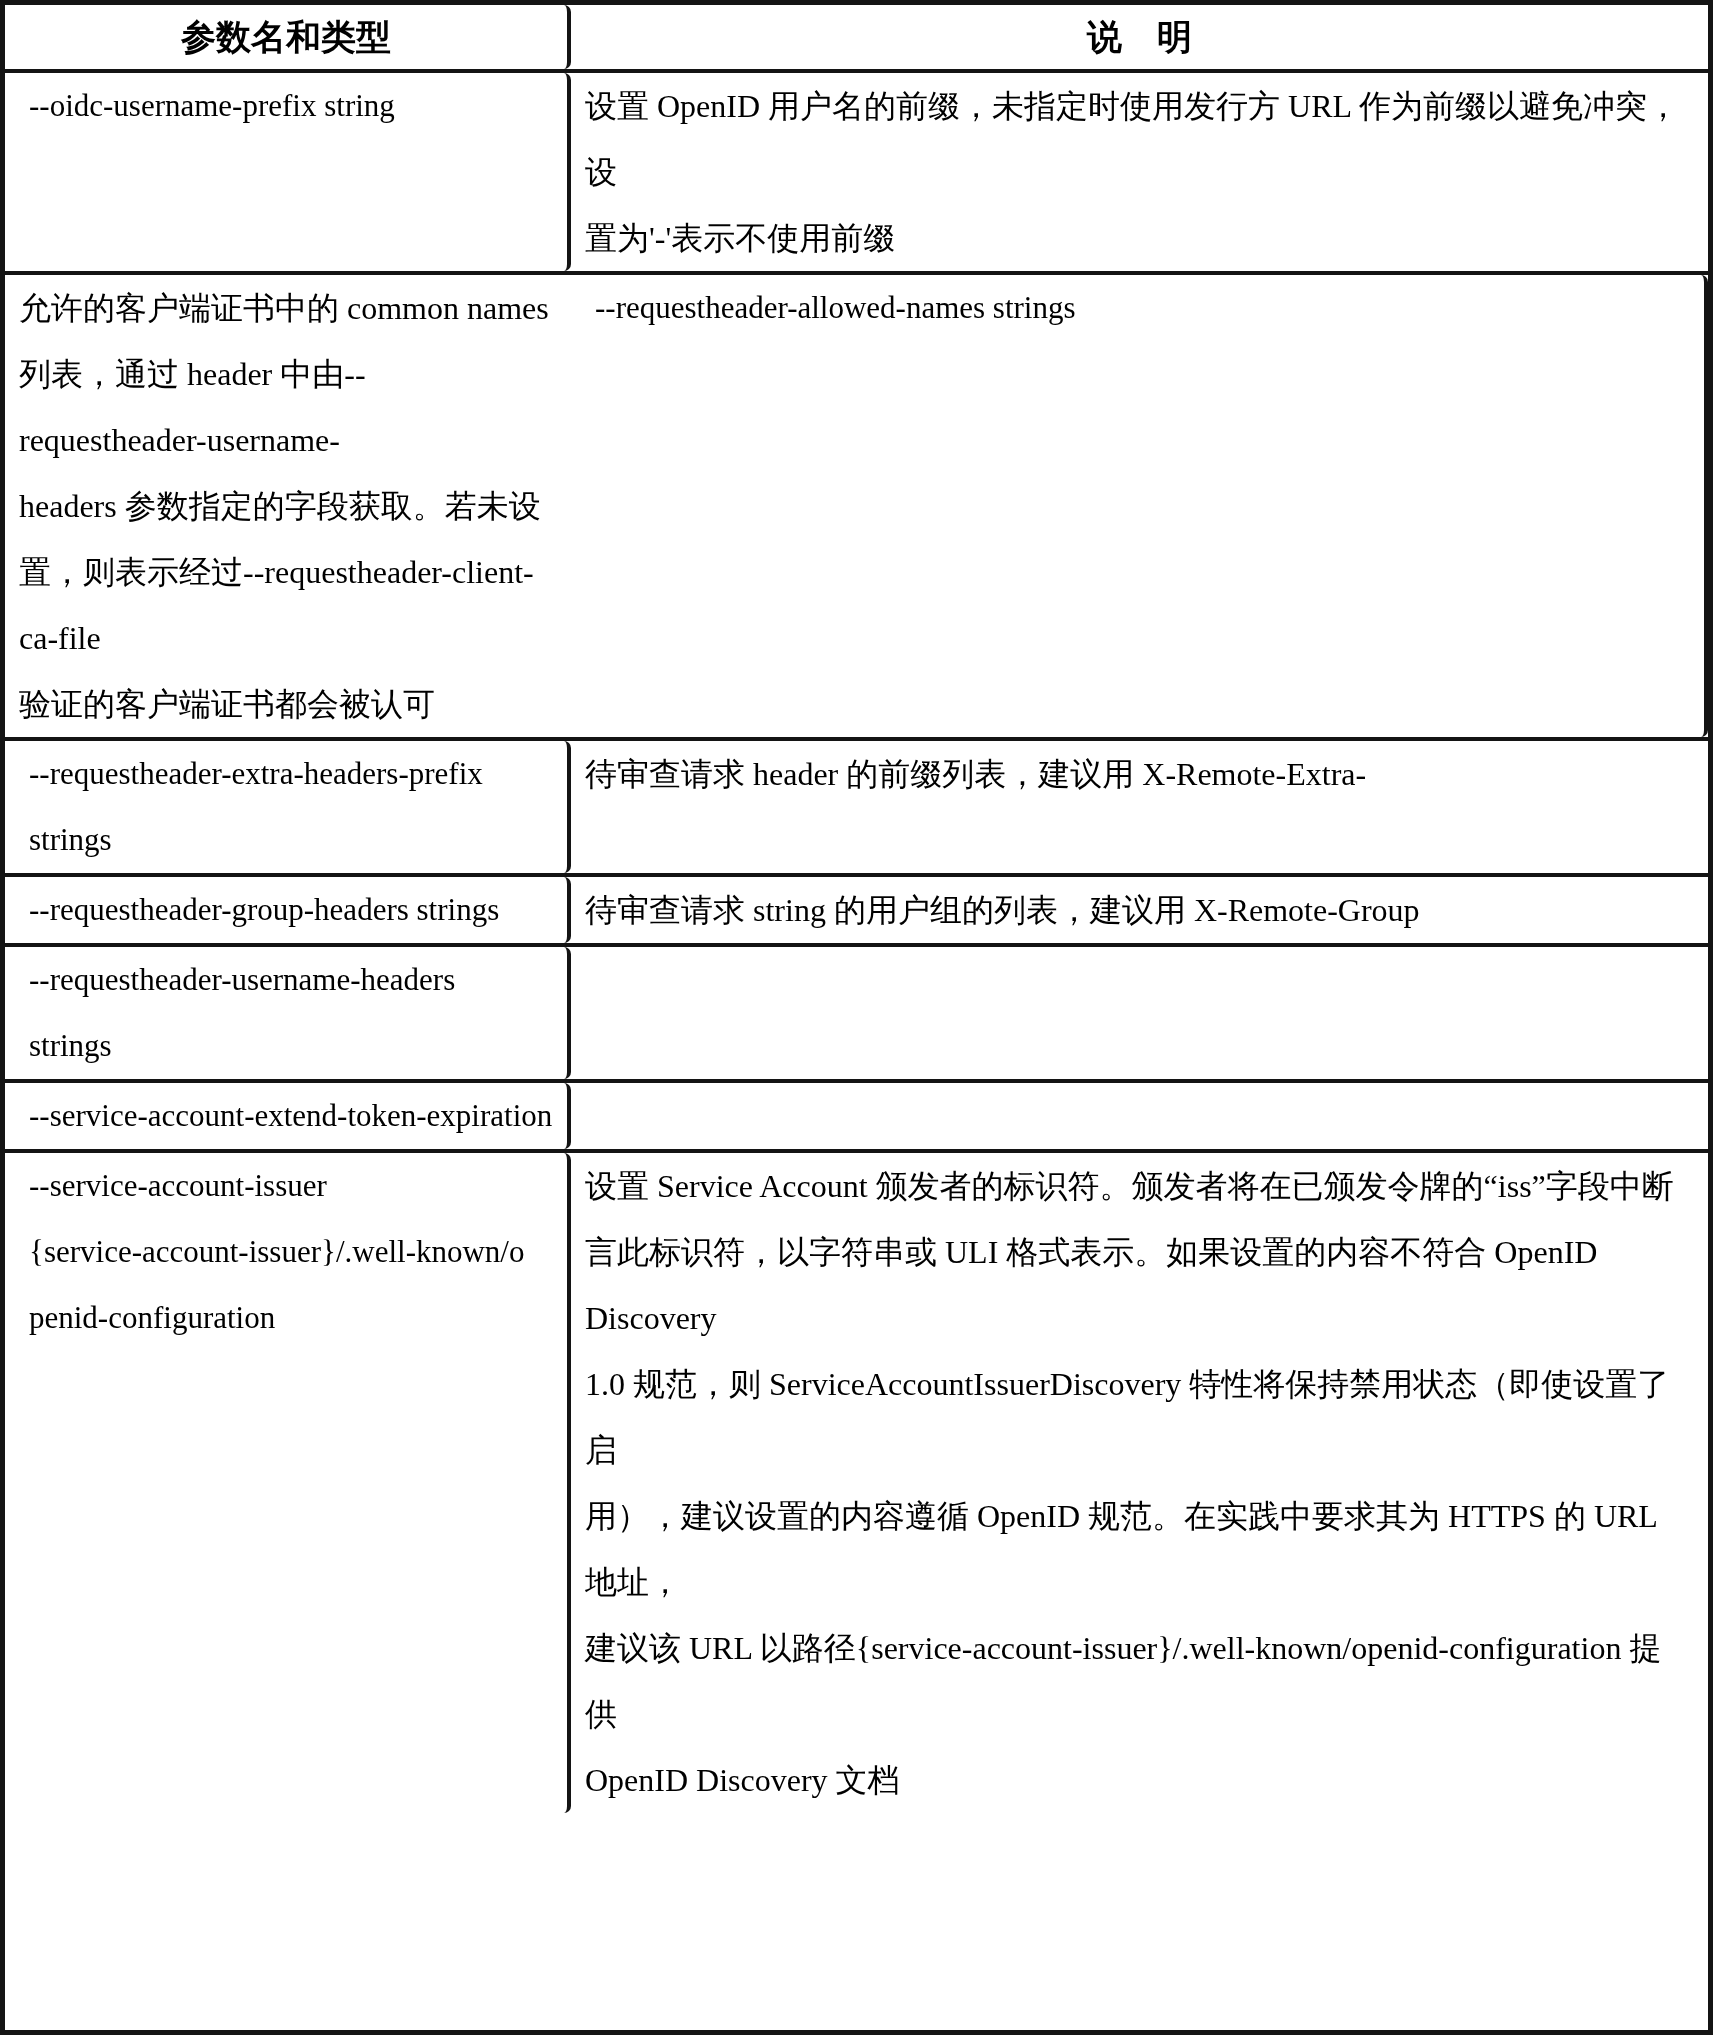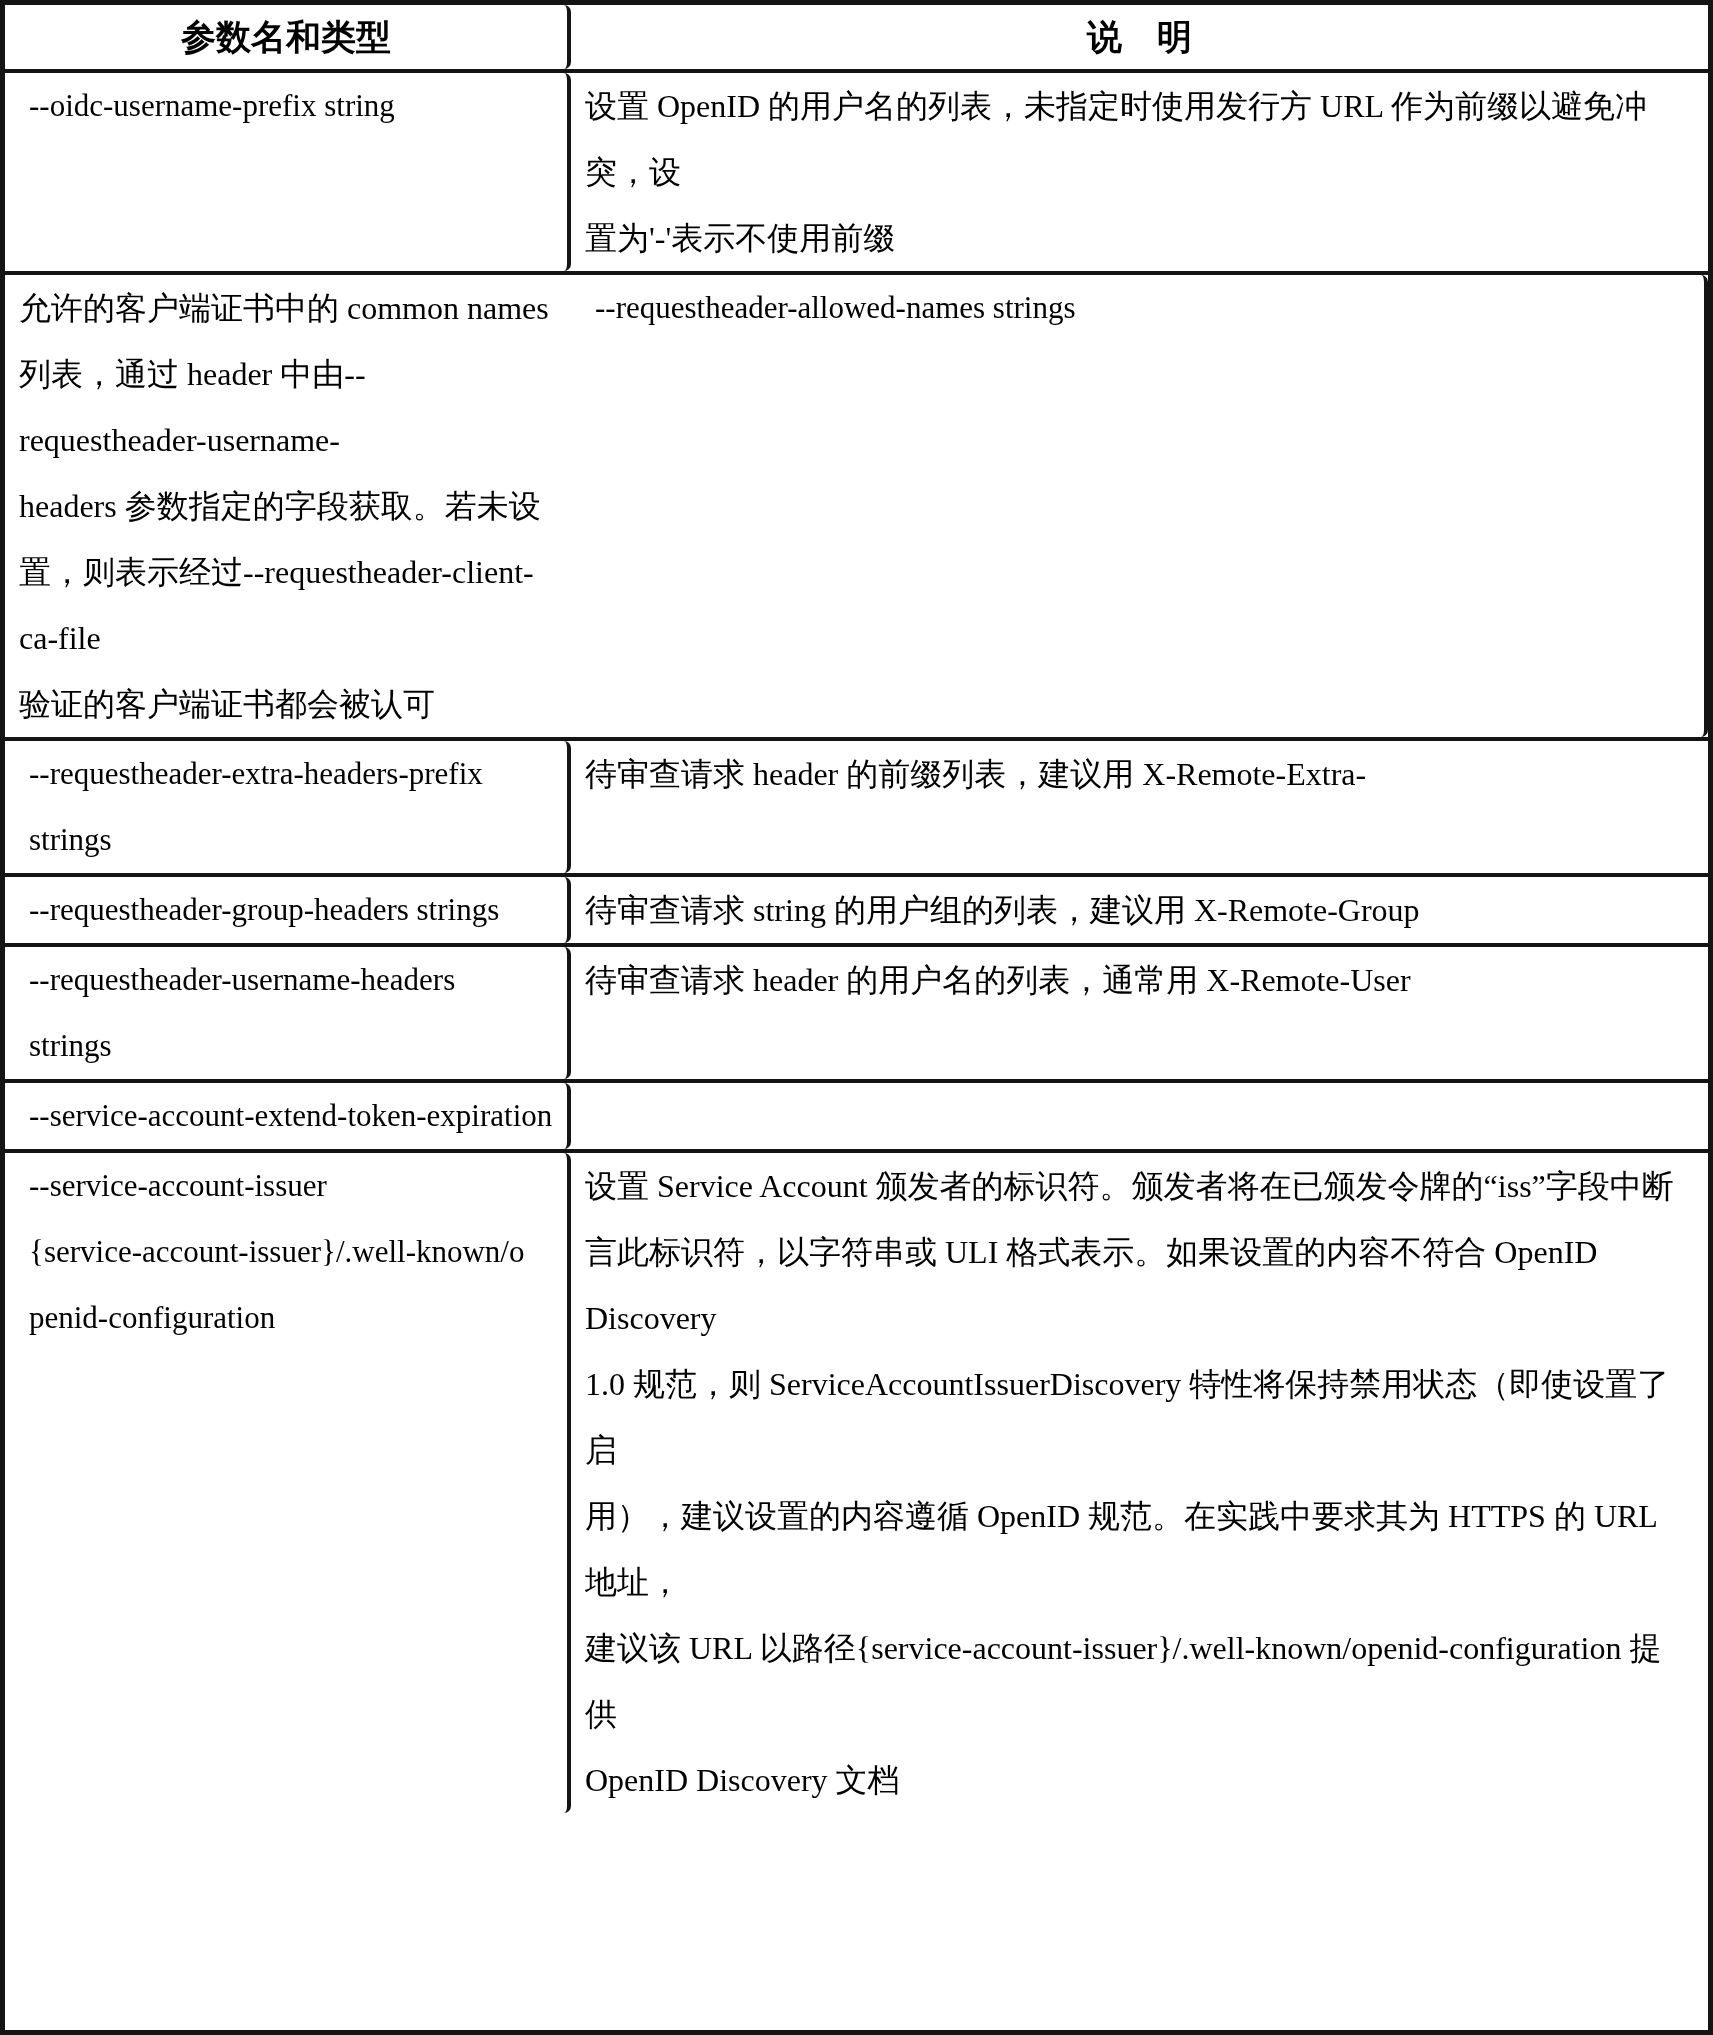--- a/index.html
+++ b/index.html
@@ -68,21 +68,21 @@
 <div class="page">
   <div class="ptable">
 
     <div class="trow thead">
       <div class="cell param-cell">参数名和类型</div>
       <div class="cell desc-cell">说　明</div>
     </div>
 
     <div class="trow">
       <div class="cell param-cell">--oidc-username-prefix string</div>
-      <div class="cell desc-cell">设置 OpenID 的用户名的列表，未指定时使用发行方 URL 作为前缀以避免冲突，设
+      <div class="cell desc-cell">设置 OpenID 用户名的前缀，未指定时使用发行方 URL 作为前缀以避免冲突，设
 置为'-'表示不使用前缀</div>
     </div>
 
     <div class="trow">
       <div class="cell desc-cell">允许的客户端证书中的 common names 列表，通过 header 中由--requestheader-username-
 headers 参数指定的字段获取。若未设置，则表示经过--requestheader-client-ca-file
 验证的客户端证书都会被认可</div>
       <div class="cell param-cell">--requestheader-allowed-names strings</div>
     </div>
 
@@ -94,21 +94,20 @@
     </div>
 
     <div class="trow">
       <div class="cell param-cell">--requestheader-group-headers strings</div>
       <div class="cell desc-cell">待审查请求 string 的用户组的列表，建议用 X-Remote-Group</div>
     </div>
 
     <div class="trow">
       <div class="cell param-cell">--requestheader-username-headers
 strings</div>
-      <div class="cell desc-cell">待审查请求 header 的用户名的列表，通常用 X-Remote-User</div>
     </div>
 
     <div class="trow">
       <div class="cell param-cell">--service-account-extend-token-expiration</div>
     </div>
 
     <div class="trow">
       <div class="cell param-cell">--service-account-issuer
 {service-account-issuer}/.well-known/o
 penid-configuration</div>

